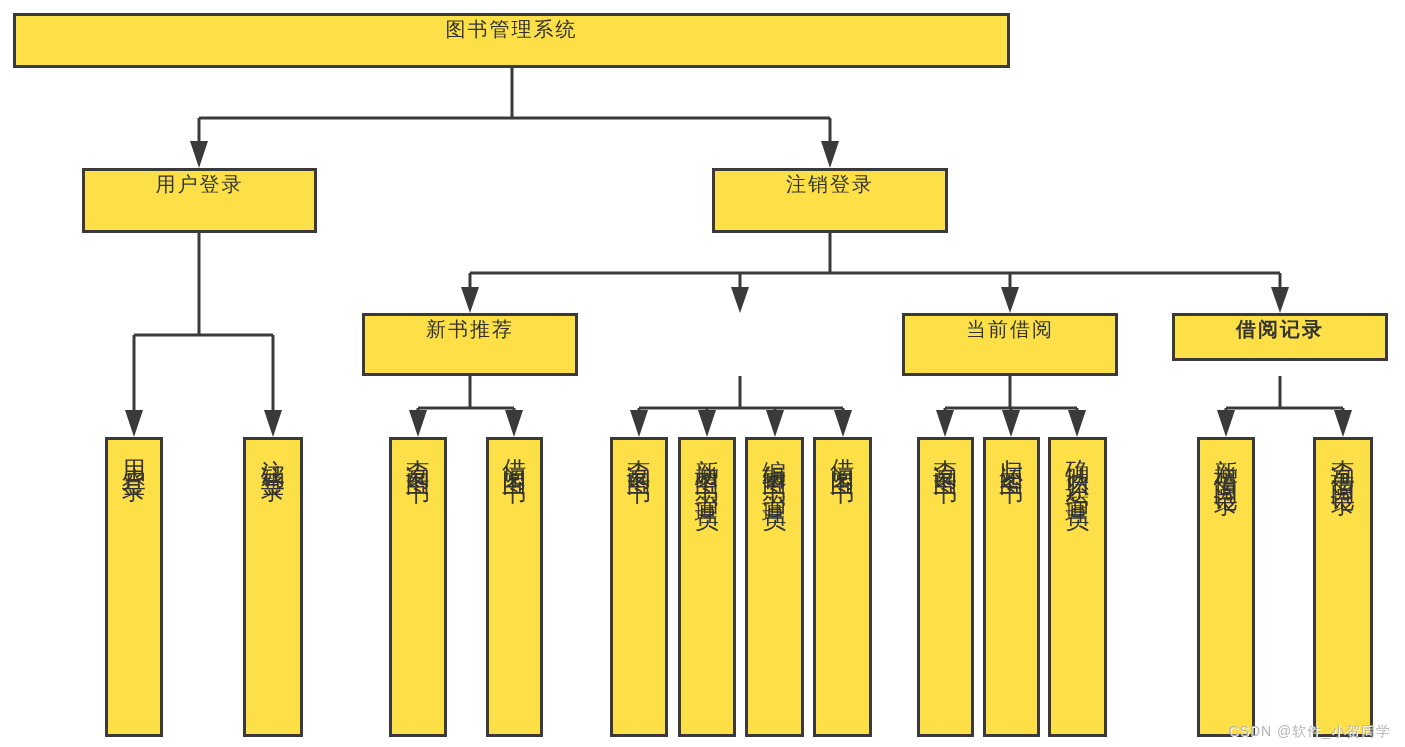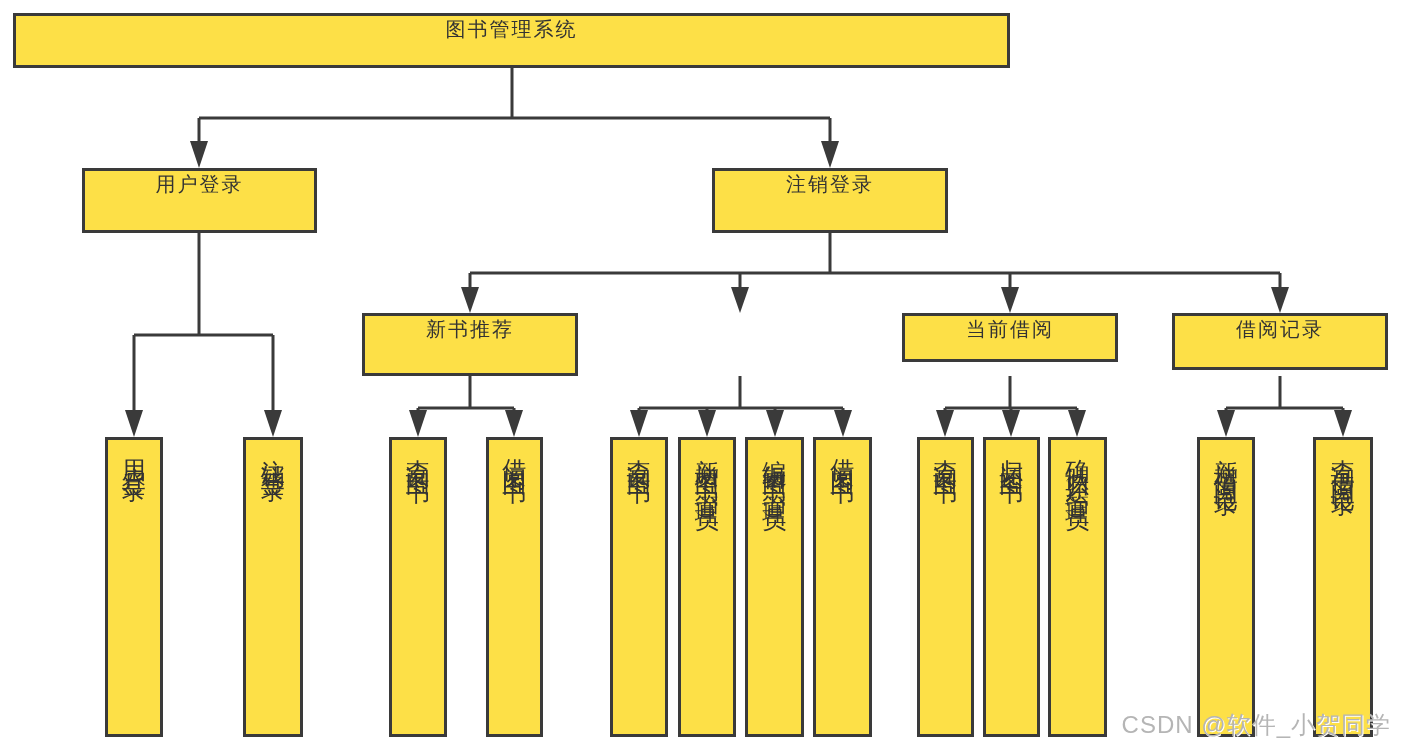--- a/index.html
+++ b/index.html
@@ -27,40 +27,40 @@
     letter-spacing:7px;
     line-height:1.15;
     white-space:nowrap;
   }
   
   #n-root{left:13px;top:13px;width:997px;height:55px;}
   #n-user-login{left:82px;top:168px;width:235px;height:65px;}
   #n-book-mgmt{left:712px;top:168px;width:236px;height:65px;}
   #n-new-book{left:362px;top:313px;width:216px;height:63px;}
   #n-book-borrow{left:632px;top:313px;width:216px;height:63px;}
-  #n-current-borrow{left:902px;top:313px;width:216px;height:49px;}
-  #n-borrow-records{left:1172px;top:313px;width:216px;height:57px;}
+  #n-current-borrow{left:902px;top:313px;width:216px;height:63px;}
+  #n-borrow-records{left:1172px;top:313px;width:216px;height:48px;font-weight:bold;}
   .leaf{top:437px;height:300px;}
   #lf-0{left:105px;width:58px;}
   #lf-1{left:243px;width:60px;}
   #lf-2{left:389px;width:58px;}
   #lf-3{left:486px;width:57px;}
   #lf-4{left:610px;width:58px;}
   #lf-5{left:678px;width:58px;}
   #lf-6{left:745px;width:59px;}
   #lf-7{left:813px;width:59px;}
   #lf-8{left:917px;width:57px;}
   #lf-9{left:983px;width:57px;}
   #lf-10{left:1048px;width:59px;}
   #lf-11{left:1197px;width:58px;}
   #lf-12{left:1313px;width:60px;}
   .watermark{
     position:absolute;
     right:14px;bottom:6px;
-    font-size:24px;
+    font-size:14px;
     letter-spacing:1px;
     color:#b5b5b5;
     text-shadow:1px 1px 0 #ffffff;
     z-index:5;
     white-space:nowrap;
   }
 </style>
 </head>
 <body>
 

